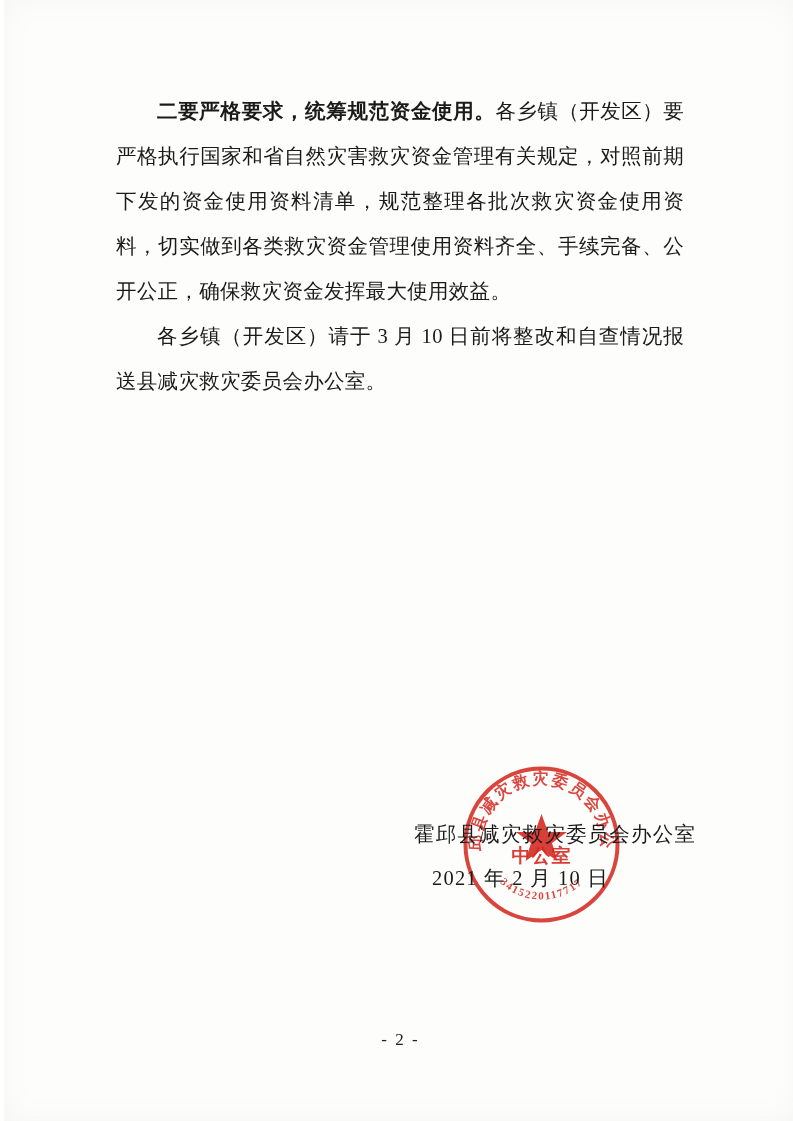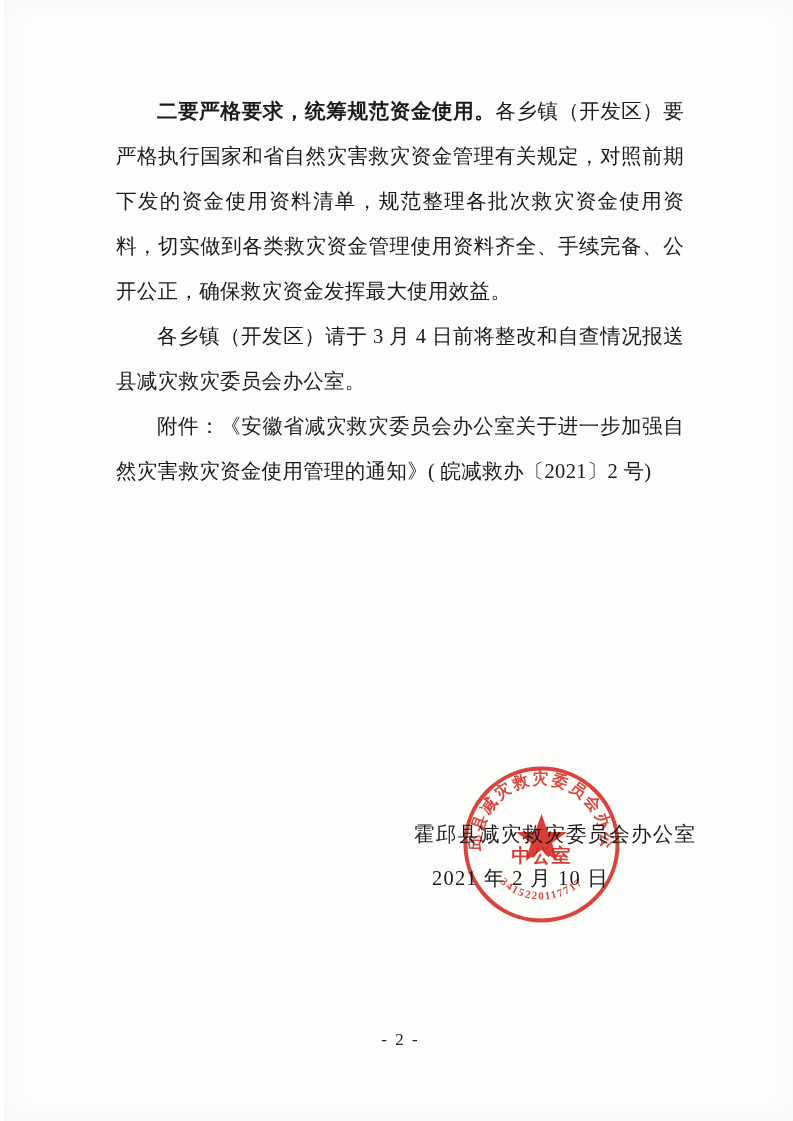--- a/index.html
+++ b/index.html
@@ -96,23 +96,22 @@
 </head>
 <body>
 
 <div id="page">
 
   <div class="doc-body">
 
     <p class="para indent"><span class="lead">二要严格要求，统筹规范资金使用。</span><span>各乡镇（开发区）要严格执行国家和省自然灾害救灾资金管理有关规定，对照前期下发的资金使用资料清单，规范整理各批次救灾资金使用资料，切实做到各类救灾资金管理使用资料齐全、手续完备、公开公正，确保救灾资金发挥最大使用效益。</span></p>
 
 
-    <p class="para indent"><span>各乡镇（开发区）请于 3 月 4 日前将整改和自查情况报送县减灾救灾委员会办公室。</span></p>
+    <p class="para indent"><span>各乡镇（开发区）请于 3 月 10 日前将整改和自查情况报送县减灾救灾委员会办公室。</span></p>
 
-    <p class="para indent"><span>附件：《安徽省减灾救灾委员会办公室关于进一步加强自然灾害救灾资金使用管理的通知》( 皖减救办〔2021〕2 号)</span></p>
 
   </div>
 
   <div class="seal">
     <svg width="165" height="165" viewBox="0 0 165 165" xmlns="http://www.w3.org/2000/svg">
       <g fill="none" stroke="#d42a22" stroke-width="4" opacity="0.88">
         <circle cx="82.5" cy="82.5" r="76"></circle>
       </g>
       <g opacity="0.86">
         <path id="sealArcTop" d="M 22,82.5 A 60.5,60.5 0 0 1 143,82.5" fill="none"></path>

